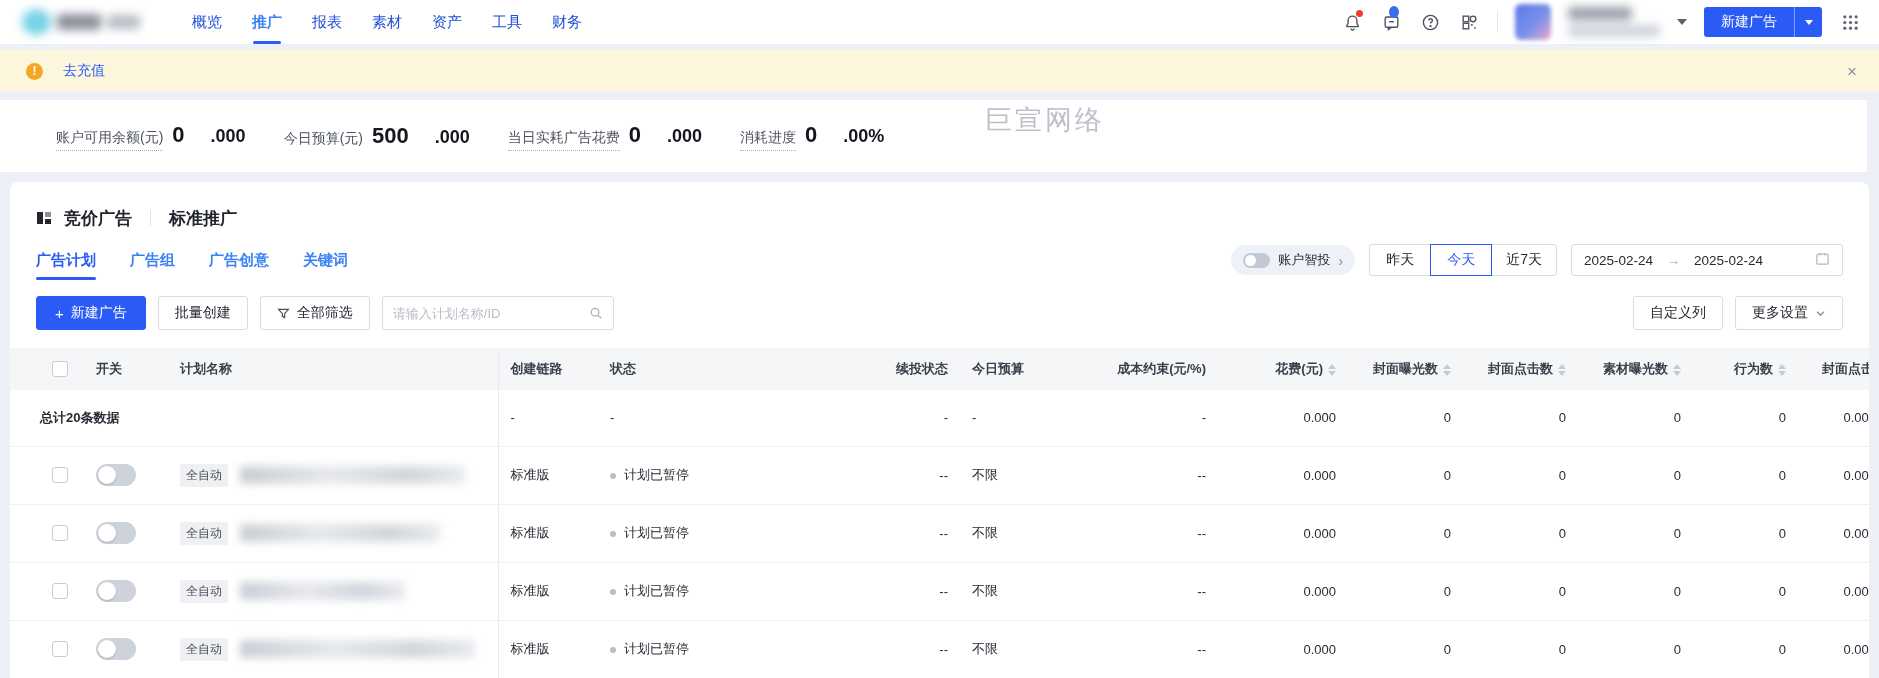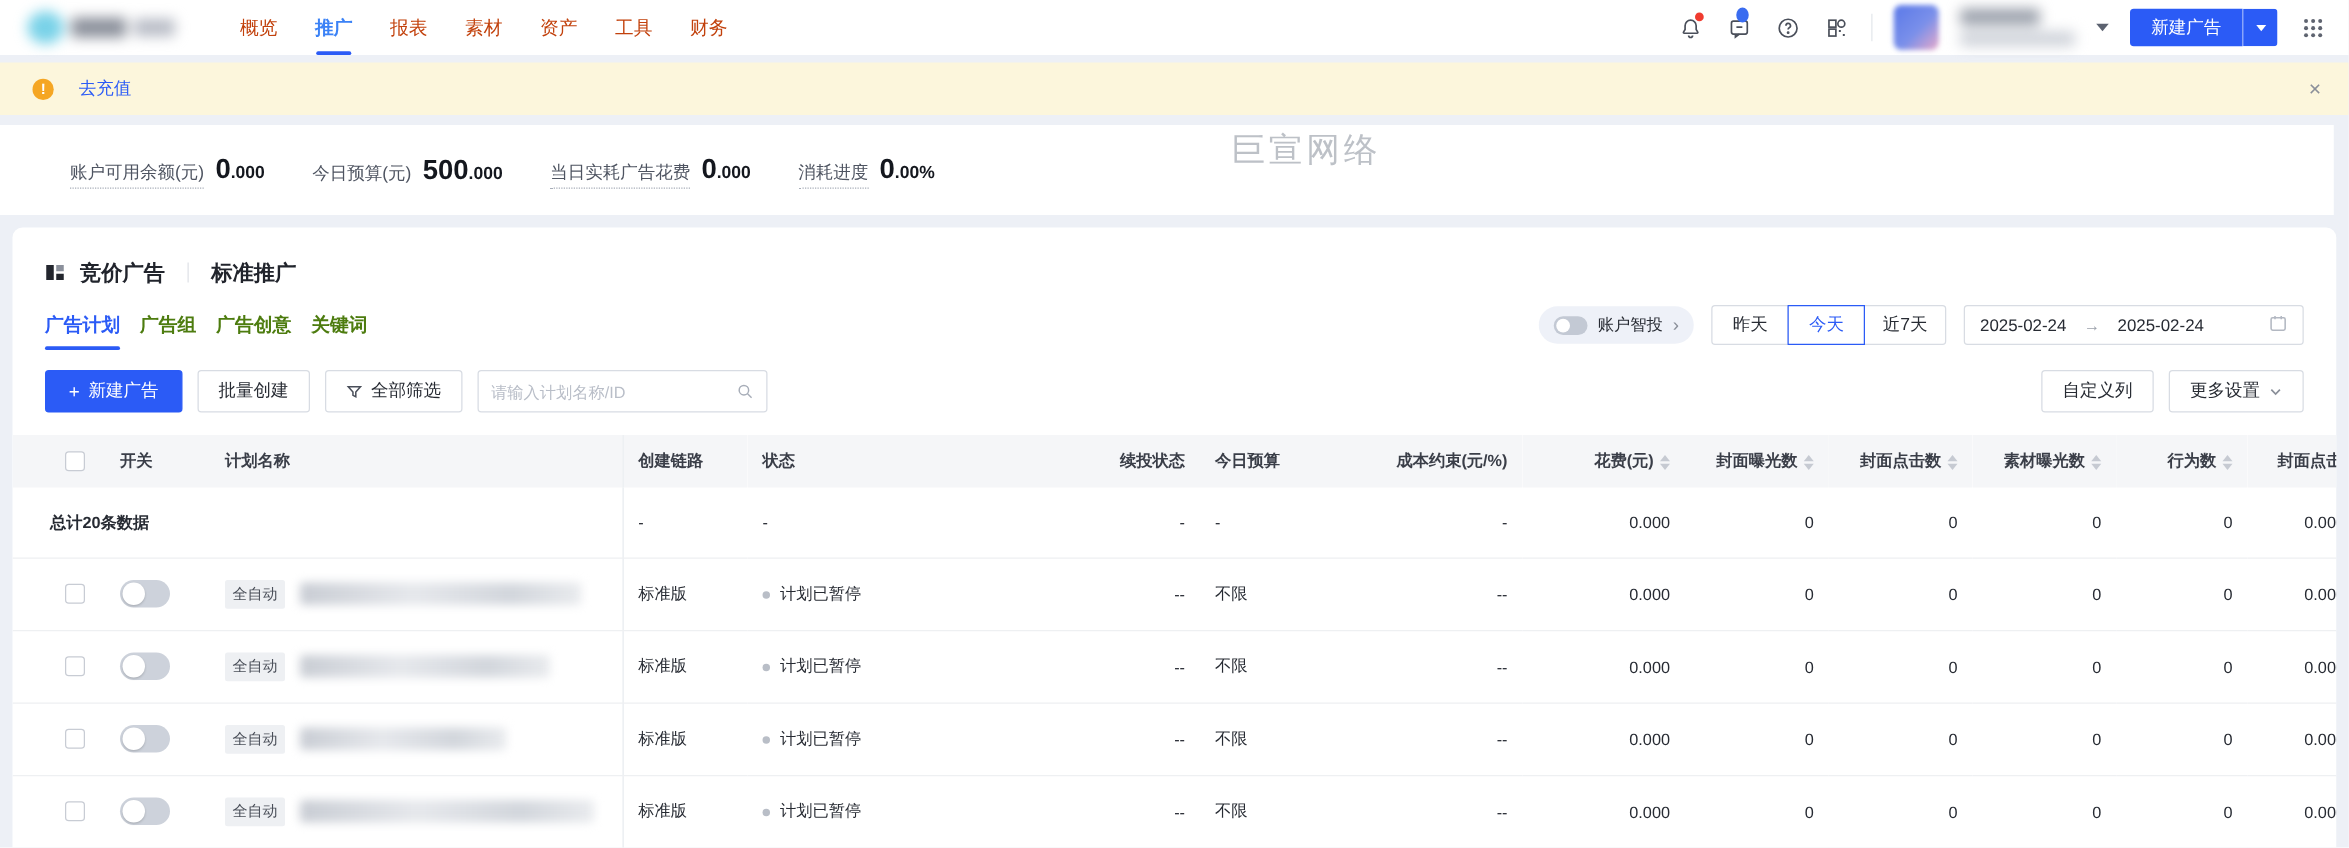--- a/index.html
+++ b/index.html
@@ -6,21 +6,21 @@
   html,body { width:1879px; height:678px; overflow:hidden; }
   body { font-family:"Liberation Sans","DejaVu Sans",sans-serif; background:#edf0f6; position:relative; color:#272b33; }
 
   
   .topnav { position:absolute; top:0; left:0; right:0; height:44px; background:#fff; display:flex; align-items:center; padding:0 18px 0 22px; z-index:5; }
   .logo-blur { width:118px; height:28px; margin-right:52px; display:flex; align-items:center; gap:6px; filter:blur(5px); }
   .logo-blur .c1 { width:30px; height:26px; border-radius:50%; background:#79d2e8; }
   .logo-blur .c2 { width:46px; height:16px; border-radius:3px; background:#8b909b; }
   .logo-blur .c3 { width:34px; height:14px; border-radius:3px; background:#b8bcc6; }
   .nav-items { display:flex; align-items:center; gap:30px; height:100%; }
-  .nav-item { font-size:15px; color:#c2410c; height:100%; display:flex; align-items:center; position:relative; cursor:pointer; }
+  .nav-item { font-size:15px; color:#1d4ed8; height:100%; display:flex; align-items:center; position:relative; cursor:pointer; }
   .nav-item.active { color:#3b82f6; font-weight:700; }
   .nav-item.active::after { content:""; position:absolute; bottom:0; left:50%; transform:translateX(-50%); width:28px; height:3px; border-radius:2px; background:#2b5bf6; }
   .topnav-right { margin-left:auto; display:flex; align-items:center; gap:17px; }
   .icon-btn { position:relative; width:22px; height:22px; display:flex; align-items:center; justify-content:center; cursor:pointer; }
   .red-dot { position:absolute; top:-1px; right:0; width:7px; height:7px; border-radius:50%; background:#f03b2f; }
   .blue-dot { position:absolute; top:-5px; right:3px; width:10px; height:12px; border-radius:50%; background:#3a6cf0; }
   .v-div { width:1px; height:22px; background:#e4e7ec; }
   .avatar-blur { width:36px; height:36px; border-radius:6px; background:linear-gradient(135deg,#5a78e8 0%,#7a90ea 55%,#e9a9c9 100%); filter:blur(2px); }
   .user-blur { display:flex; flex-direction:column; gap:5px; filter:blur(5px); }
   .user-blur .b1 { width:64px; height:13px; background:#9aa0ab; border-radius:3px; }
@@ -37,31 +37,31 @@
   .banner-msg { font-size:14px; color:#33363e; }
   .banner-link { font-size:14px; color:#2b5bf6; margin-left:10px; cursor:pointer; }
   .banner-close { margin-left:auto; font-size:17px; color:#8a8f99; cursor:pointer; line-height:1; }
 
   
   .stats { position:absolute; top:100px; left:0; right:12px; height:72px; background:#fff; display:flex; align-items:center; padding-left:56px; gap:38px; }
   .stat { display:flex; align-items:baseline; gap:9px; }
   .stat .lbl { font-size:14px; color:#4e5461; }
   .stat.dotted .lbl { border-bottom:1px dotted #a7adb8; padding-bottom:3px; }
   .stat .vi { font-size:22px; font-weight:700; color:#14171e; }
-  .stat .vd { font-size:14px; font-weight:700; color:#14171e; }
+  .stat .vd { font-size:18px; font-weight:700; color:#14171e;margin-left:26px; }
   .watermark { position:absolute; left:985px; top:102px; font-size:27px; letter-spacing:3px; color:#9aa0aa; opacity:.65; pointer-events:none; z-index:2; }
 
   
   .card { position:absolute; top:182px; left:10px; right:10px; height:700px; background:#fff; border-radius:8px 8px 0 0; }
   .type-row { padding:20px 26px 0; height:52px; display:flex; align-items:center; gap:12px; }
   .type-tab { font-size:17px; font-weight:700; color:#21242c; cursor:pointer; }
   .type-div { width:1px; height:16px; background:#dfe2e8; margin:0 6px; }
   .tab-row { margin-top:4px; padding:0 26px; height:44px; display:flex; align-items:center; justify-content:space-between; }
-  .sub-tabs { display:flex; gap:16px; height:100%; align-items:flex-start; }
-  .sub-tab { font-size:15px; font-weight:700; color:#4d7c0f; position:relative; height:100%; display:flex; align-items:center; cursor:pointer; }
+  .sub-tabs { display:flex; gap:34px; height:100%; align-items:flex-start; }
+  .sub-tab { font-size:15px; font-weight:700; color:#3b82f6; position:relative; height:100%; display:flex; align-items:center; cursor:pointer; }
   .sub-tab.active { color:#2b5bf6; }
   .sub-tab.active::after { content:""; position:absolute; bottom:2px; left:0; right:0; height:3px; border-radius:2px; background:#2b5bf6; }
   .tab-controls { display:flex; align-items:center; gap:14px; }
   .smart-pill { display:flex; align-items:center; gap:8px; background:#eef1f8; border-radius:16px; height:30px; padding:0 12px; cursor:pointer; }
   .tg-sm { width:27px; height:15px; border-radius:8px; background:#c3c9d4; position:relative; flex:none; }
   .tg-sm .knob { position:absolute; top:2px; left:2px; width:11px; height:11px; border-radius:50%; background:#fff; }
   .smart-lbl { font-size:13px; color:#272b33; }
   .chev-r { font-size:15px; color:#8a8f99; line-height:1; }
   .presets { display:flex; }
   .preset { min-width:62px; height:32px; padding:0 14px; background:#fff; border:1px solid #d8dce3; font-size:14px; color:#272b33; display:flex; align-items:center; justify-content:center; margin-left:-1px; cursor:pointer; }

